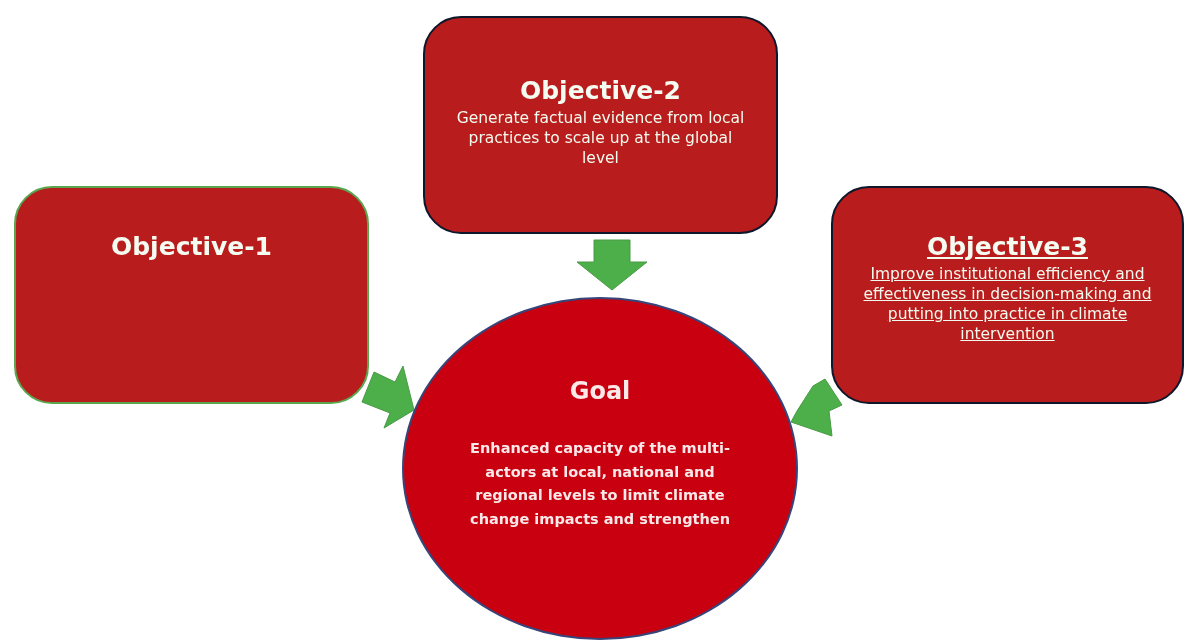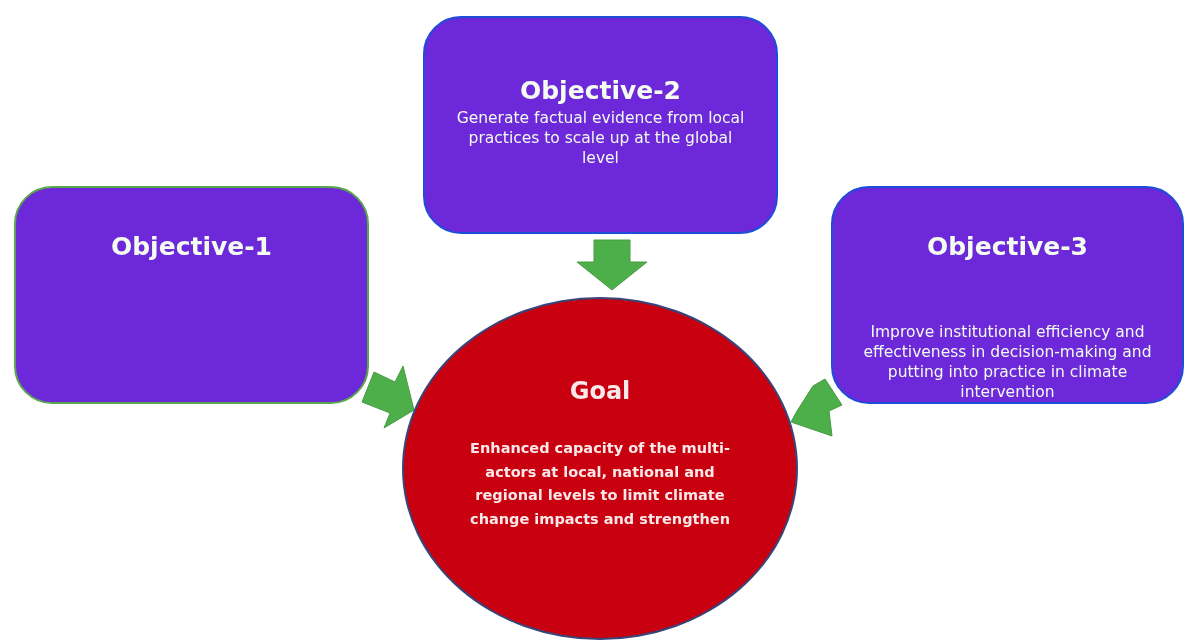--- a/index.html
+++ b/index.html
@@ -1,28 +1,28 @@
 <!DOCTYPE html>
 <html><head>
 <meta charset="utf-8">
 <style>
   html, body { margin: 0; padding: 0; background: #ffffff; }
   body { width: 1200px; height: 644px; position: relative; overflow: hidden;
          font-family: "DejaVu Sans", "Liberation Sans", sans-serif; }
-  .box { position: absolute; background: #6d28d9; border: 2px solid #1d4ed8;
+  .box { position: absolute; background: #b91c1c; border: 2px solid #0f172a;
          border-radius: 38px; box-sizing: border-box; color: #f2fbef;
          text-align: center; display: flex; flex-direction: column;
          justify-content: center; align-items: center; }
   .box .title { font-weight: bold; font-size: 25px; line-height: 30px; color: #f4fcf1; }
   .box .desc { font-size: 15.5px; line-height: 20px; margin-top: 2px; }
   #obj1 { left: 14px; top: 186px; width: 355px; height: 218px; border-color: #5aa64f; padding: 0 10px; }
   #obj2 { left: 423px; top: 16px; width: 355px; height: 218px; justify-content: flex-start; padding-top: 58px; }
   #obj3 { left: 831px; top: 186px; width: 353px; height: 218px; padding-top: 6px; }
   #obj1 { justify-content: flex-start; padding-top: 44px; }
-  #obj3 { justify-content: space-between; padding-top: 44px; }
+  #obj3 { justify-content: flex-start; padding-top: 44px; text-decoration: underline; }
   svg#arrows { position: absolute; left: 0; top: 0; }
   #goal { position: absolute; left: 402px; top: 297px; width: 396px; height: 343px;
           border-radius: 50%; background: #c8000f; border: 2px solid #37457a;
           box-sizing: border-box; color: #fbe9e9; text-align: center; text-decoration: underline; }
   #goal .title { position: absolute; left: 0; right: 0; top: 78px; font-weight: bold; font-size: 24px; }
   #goal .desc { position: absolute; left: 60px; right: 60px; top: 138px;
                 font-weight: bold; font-size: 14.5px; line-height: 23.5px; }
 </style>
 </head>
 <body>

